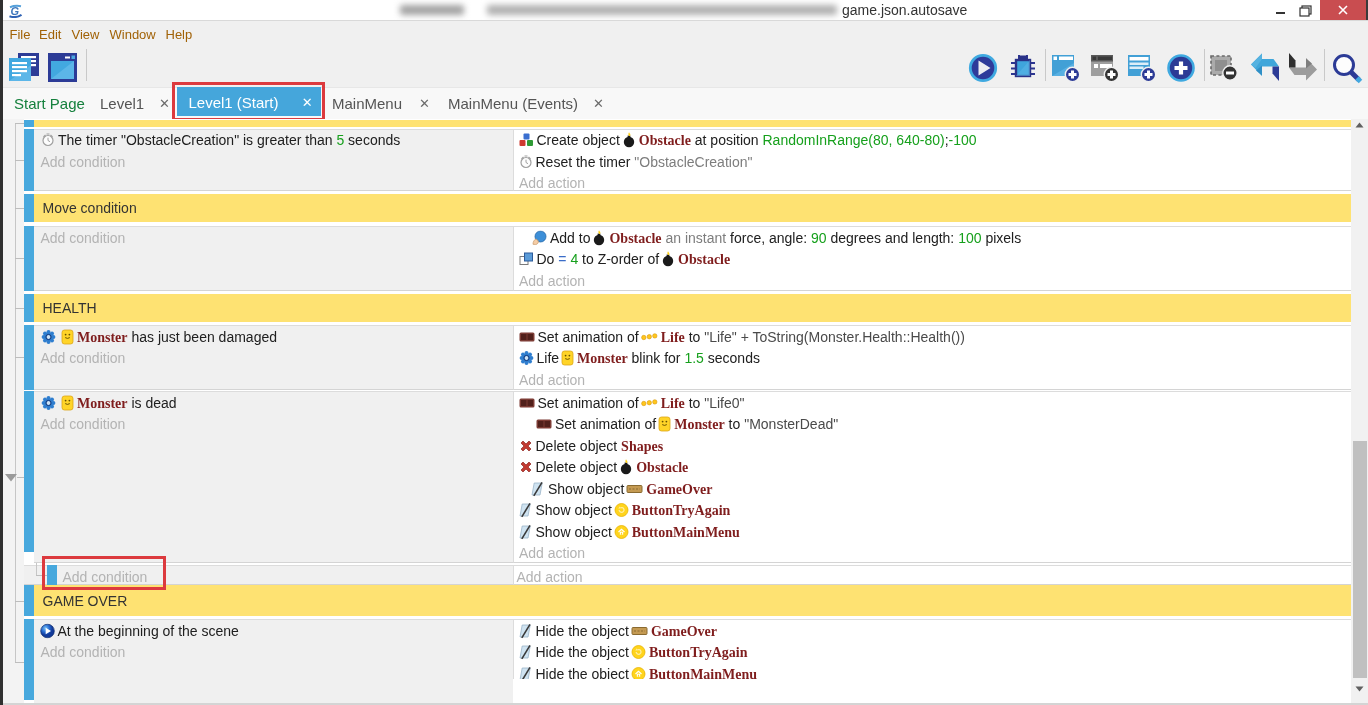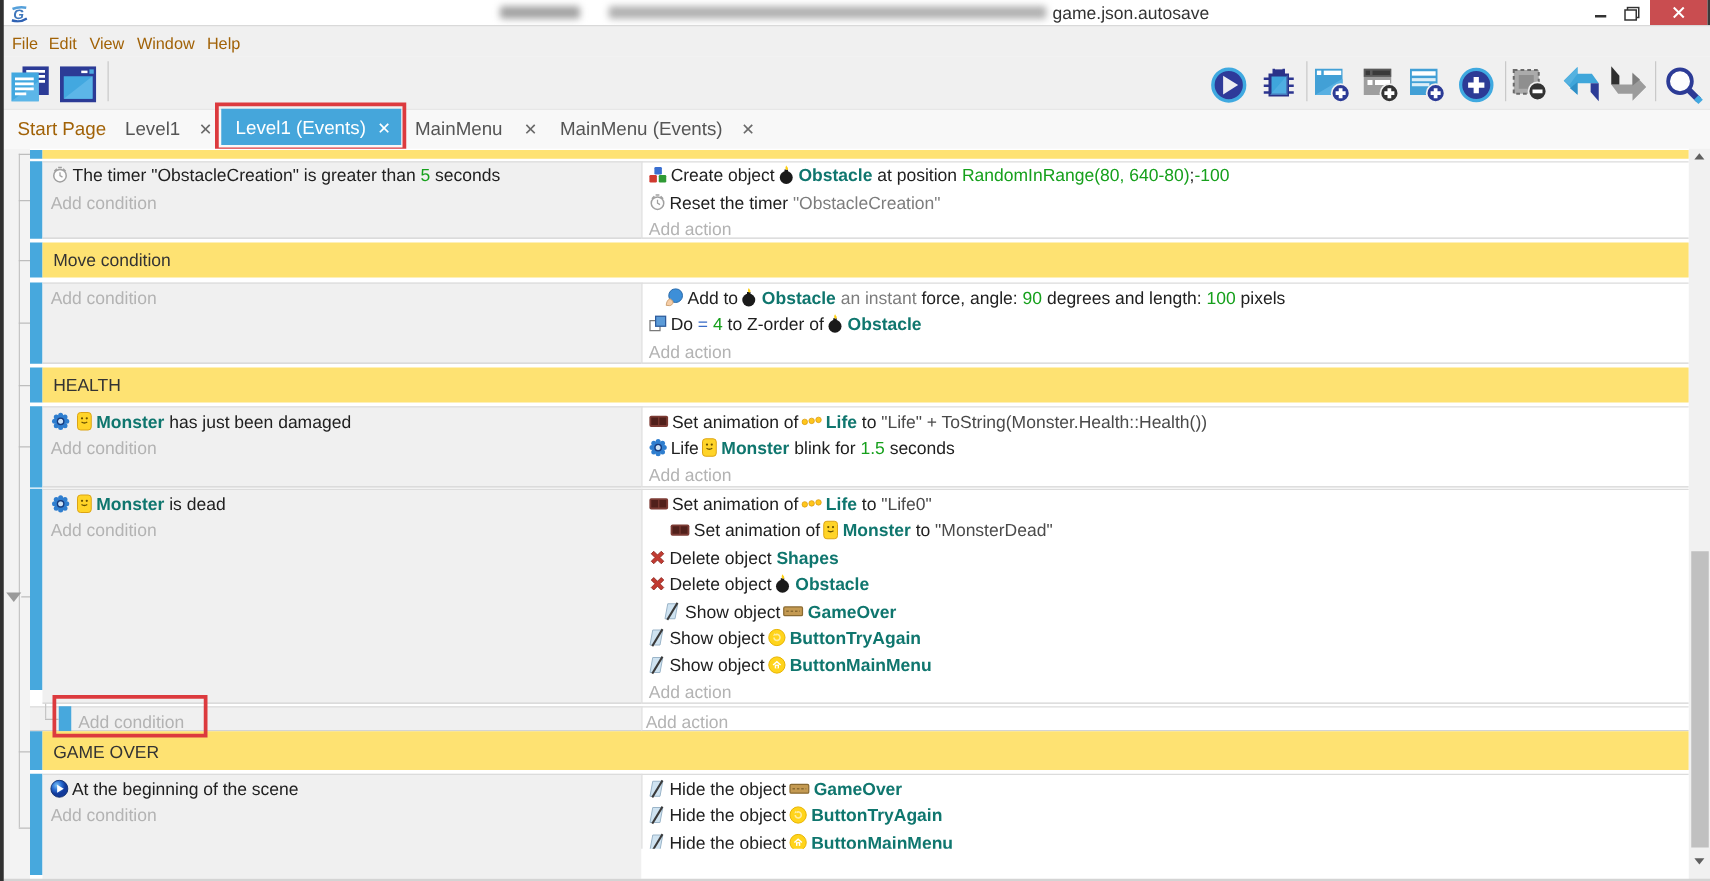--- a/index.html
+++ b/index.html
@@ -28,21 +28,21 @@
 .bar{position:absolute;left:21.5px;width:9.5px;background:#47a8dd;}
 .yband{position:absolute;left:31px;width:1317.5px;background:#fee272;color:#333;font-size:14px;}
 .yband span{position:absolute;left:9px;}
 .cond{position:absolute;left:31px;width:479.5px;background:#f0f0f0;border-top:1px solid #dcdcdc;border-bottom:1px solid #d4d4d4;box-sizing:border-box;overflow:hidden;}
 .act{position:absolute;left:510.5px;width:838px;background:#fff;border-top:1px solid #dcdcdc;border-bottom:1px solid #d4d4d4;border-left:1px solid #dcdcdc;box-sizing:border-box;overflow:hidden;}
 .line{position:relative;height:21.5px;white-space:nowrap;font-size:14px;color:#202020;}
 .line>*{position:relative;top:50%;transform:translateY(-50%);display:inline-block;vertical-align:top;}
 .line svg{margin:0 3px 0 2px;}
 .ghost{color:#b3b3b3;}
 .ghost span{color:#b3b3b3;}
-.obj{font-weight:bold;color:#0f766e;}
+.obj{font-weight:bold;color:#7f1d1d;font-family:Liberation Serif, serif;}
 .grn{color:#16a01c;}
 .qt{color:#7d7d7d;}
 .qt2{color:#4a4a4a;}
 .eq{color:#3a6cc8;}
 #sbar{position:absolute;left:1351px;top:119px;width:17px;height:586px;background:#f1f1f1;}
 #sthumb{position:absolute;left:1.5px;top:322px;width:14px;height:237px;background:#c0c0c0;}
 </style>
 </head>
 <body>
 <div id="app">
@@ -160,25 +160,25 @@
         </g>
       </svg>
 <div class="tsep" style="left:1322px"></div>
 <svg class="ticon" style="left:1329px" width="32" height="32" viewBox="0 0 32 32">
 <circle cx="13" cy="12" r="9.5" fill="#fdfdfd" stroke="#2c3b96" stroke-width="3"></circle>
 <path d="M20 19l8 8" stroke="#2c3b96" stroke-width="5"></path>
 <path d="M26 25l3.5 3.5" stroke="#42a8e0" stroke-width="5"></path>
 </svg>
 </div>
 <div id="tabbar">
-<span class="tablabel" style="left:12px;color:#a16207">Start Page</span>
+<span class="tablabel" style="left:12px;color:#15803d">Start Page</span>
 <span class="tablabel" style="left:98px;color:#555">Level1</span>
 <span class="tabx" style="left:157px">✕</span>
 <div id="seltab">
-        <span class="tablabel" style="left:11.7px;color:#fff">Level1 (Events)</span>
+        <span class="tablabel" style="left:11.7px;color:#fff">Level1 (Start)</span>
         <span class="tabx" style="left:125px;color:#fff">✕</span>
       </div>
 <div id="selbox"></div>
 <span class="tablabel" style="left:330px;color:#555">MainMenu</span>
 <span class="tabx" style="left:417px">✕</span>
 <span class="tablabel" style="left:446px;color:#555">MainMenu (Events)</span>
 <span class="tabx" style="left:591px">✕</span>
 </div>
 <div id="events">
 <div id="gutter"></div>

